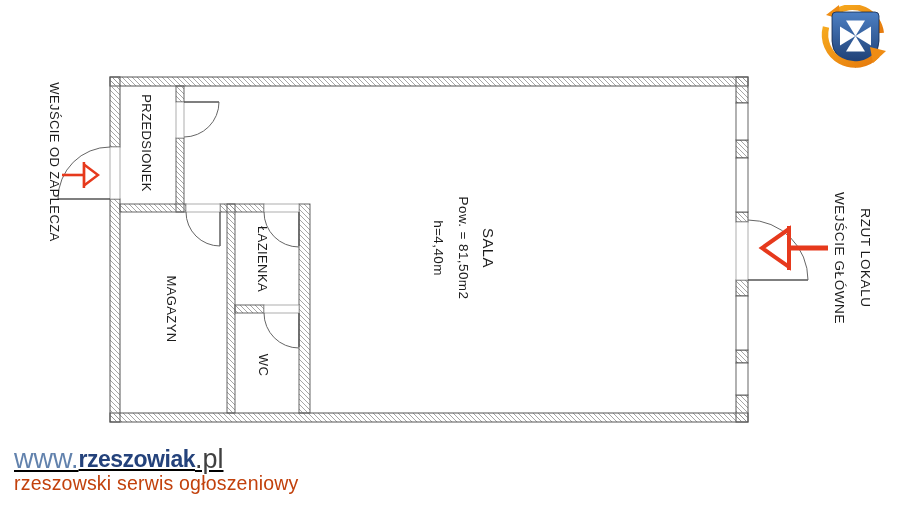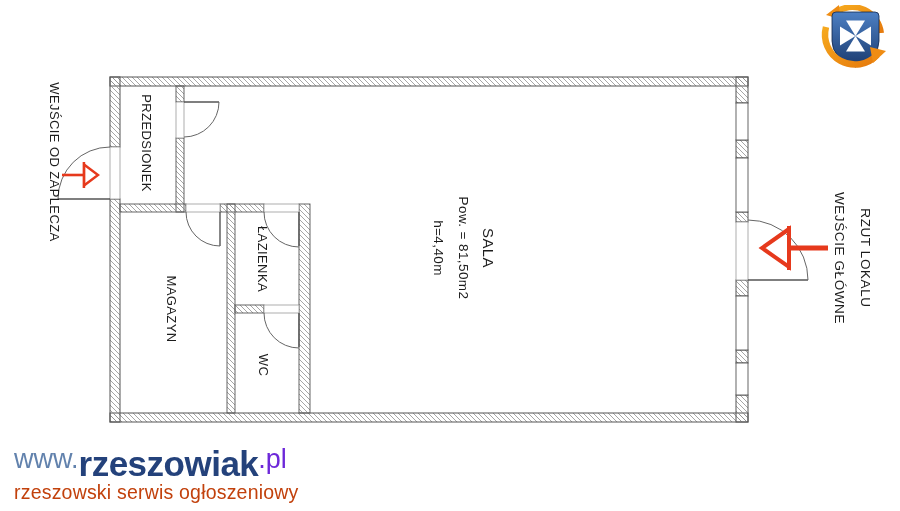--- a/index.html
+++ b/index.html
@@ -22,23 +22,23 @@
     transform:translate(-50%,-50%) rotate(90deg);
     text-align:center;
     color:#1c1c1c;
   }
   .vblock .ln{white-space:nowrap;}
   #sala-block .ln{font-size:13.5px;line-height:25px;letter-spacing:0.4px;}
   #sala-block .ln.first{font-size:15px;}
   #rzut-block .ln{font-size:13.5px;line-height:26px;letter-spacing:0.6px;}
   
   #brand{position:absolute;left:14px;top:444px;}
-  #brand .line1{display:flex;align-items:flex-start;}
+  #brand .line1{display:flex;align-items:center;text-decoration:underline;}
   #brand .www{font-size:27px;}
-  #brand .name{font-size:35px;font-weight:bold;letter-spacing:-0.5px;}
+  #brand .name{font-size:23px;font-weight:bold;letter-spacing:-0.5px;}
   #brand .tld{font-size:27px;}
   #brand .tagline{font-size:19.5px;margin-top:-3px;letter-spacing:0.2px;}
 </style>
 </head>
 <body>
 
 <div id="stage">
 
   <svg class="abs" style="left:0;top:0" width="900" height="511" viewBox="0 0 900 511">
     <defs>
@@ -163,18 +163,18 @@
     </g>
 
     <path d="M8,22 A30,30 0 0 0 59,50" stroke="url(#swirlGrad)" stroke-width="6.5" fill="none"></path>
     <path d="M55,58 L68,46 L52,42 Z" fill="#ef8c13"></path>
   </svg>
 
   <div id="brand">
     <div class="line1">
       <span class="www" style="color:#6282ad">www.</span>
         <span class="name" style="color:#24427b">rzeszowiak</span>
-        <span class="tld" style="color:#6d28d9">.pl</span>
+        <span class="tld" style="color:#404040">.pl</span>
     </div>
     <div class="tagline" style="color:#c2410c">rzeszowski serwis ogłoszeniowy</div>
   </div>
 
 </div>
 
 </body></html>

